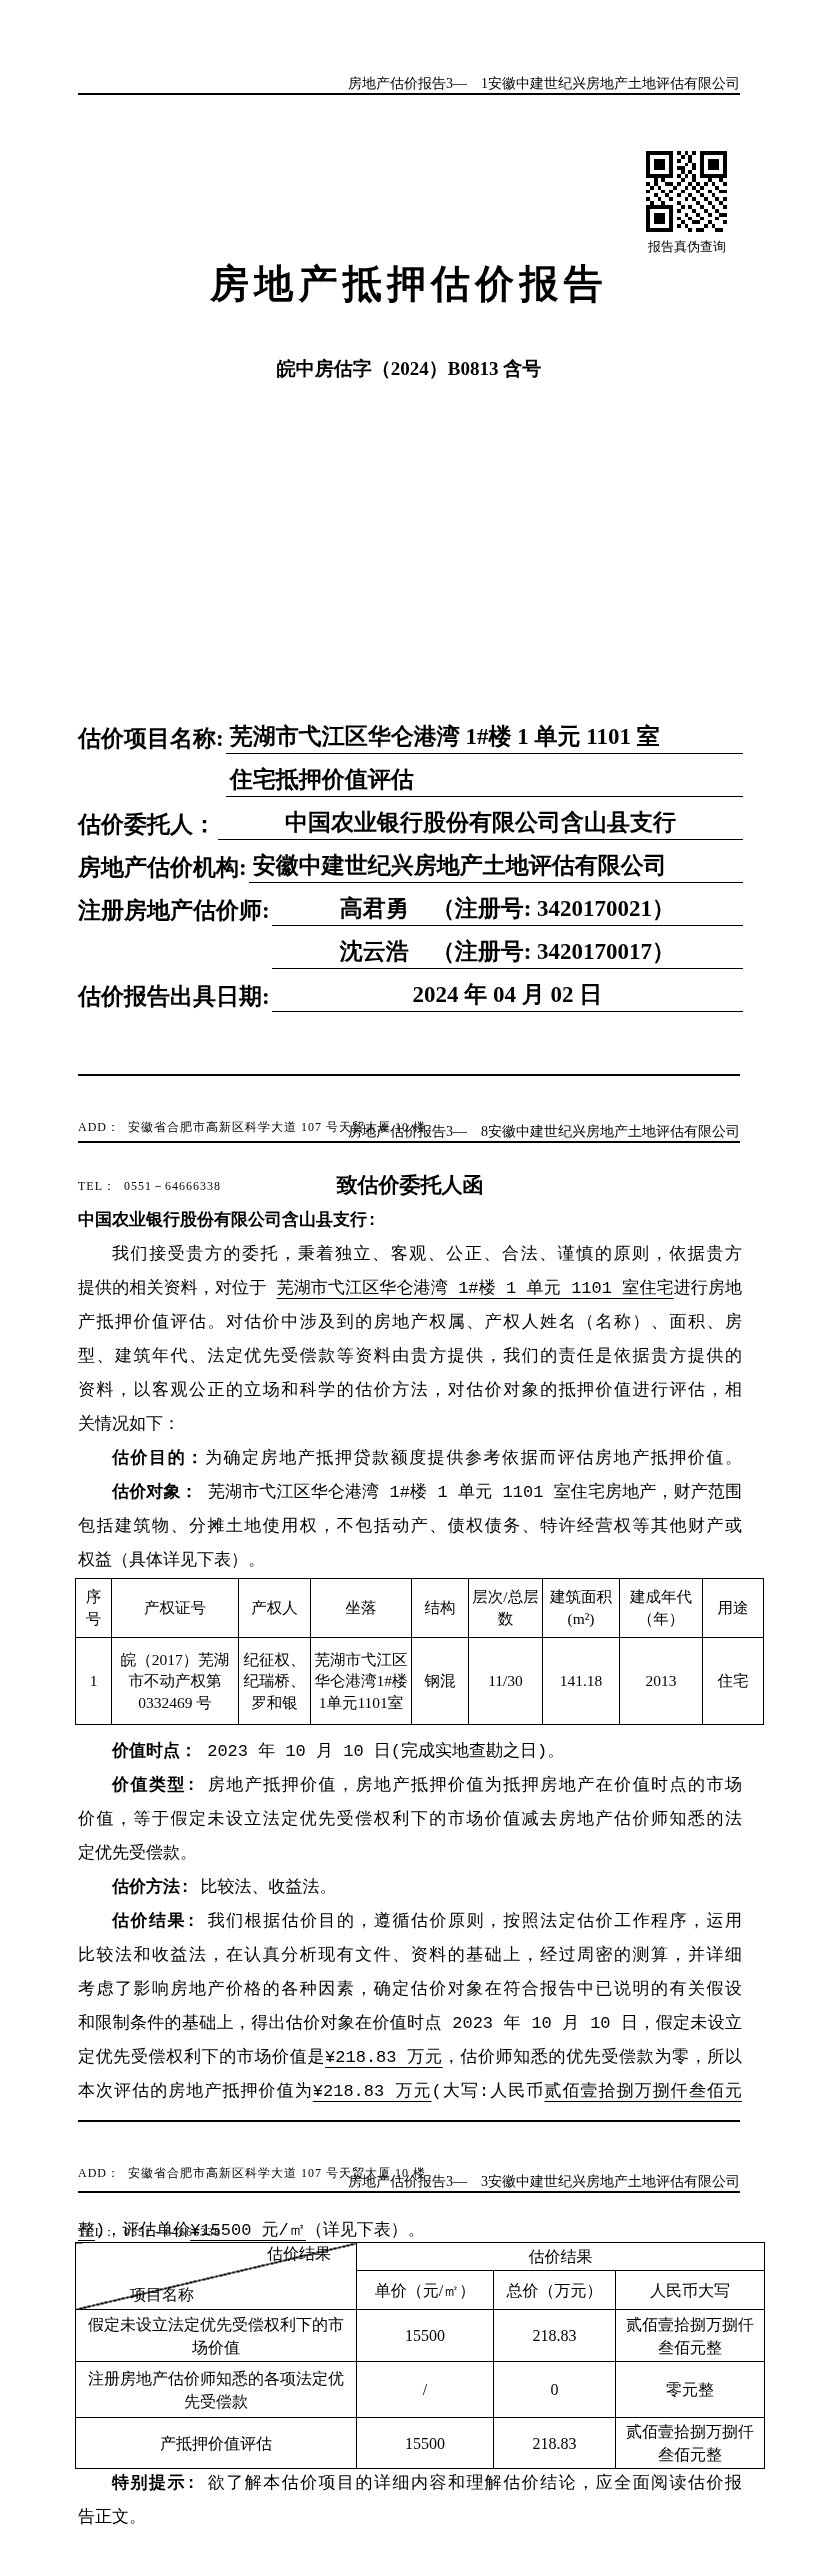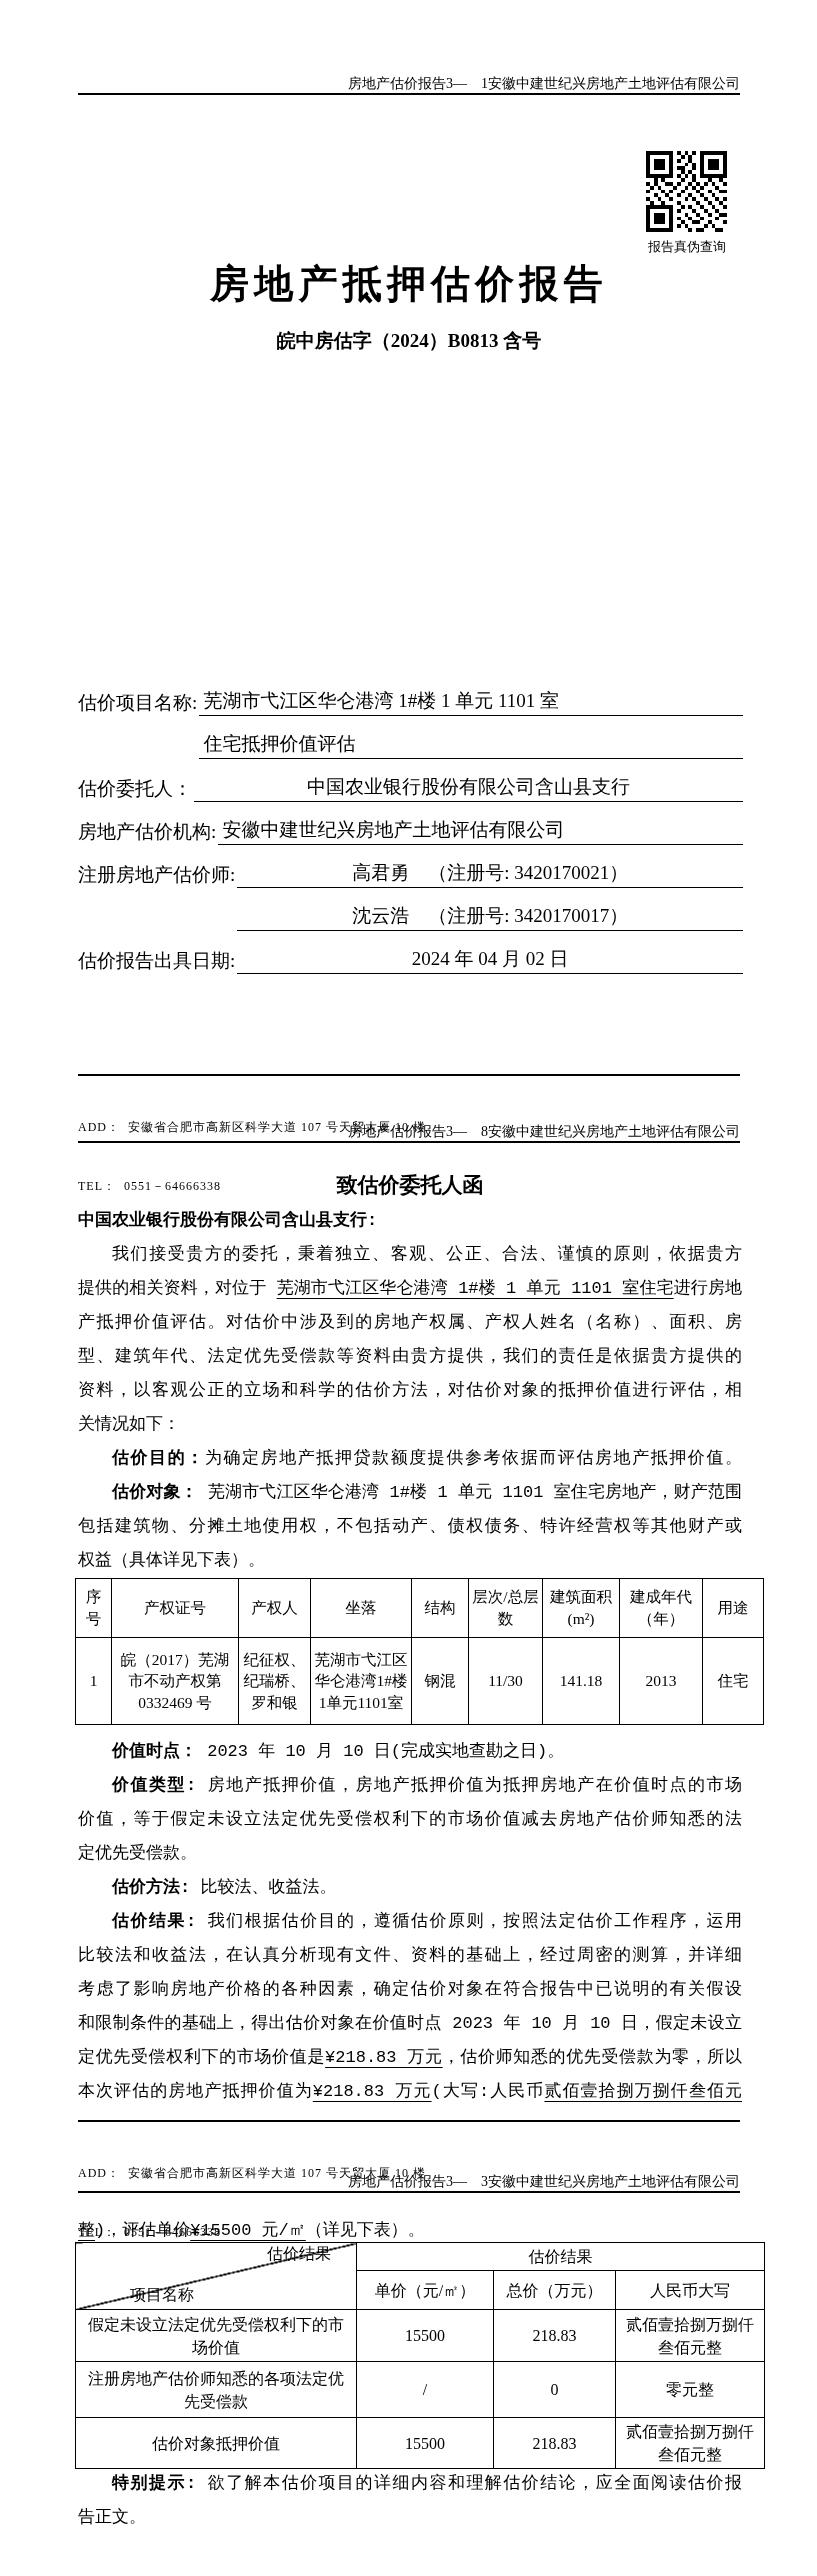--- a/index.html
+++ b/index.html
@@ -23,23 +23,23 @@
     position:absolute; left:78px; width:662px;
     border-top:2.6px solid #000; padding-top:8.2px;
     font-size:12px; line-height:17.5px; letter-spacing:1px; white-space:pre;
   }
   .pg-ftr .tel { margin-top:6.2px; }
   
   .qr { position:absolute; left:646px; top:151px; width:81px; height:81px; }
   .qr-caption { position:absolute; left:638px; top:238px; width:98px; text-align:center; font-size:13px; font-weight:normal; }
   .title { position:absolute; left:0; top:257px; width:100%; text-align:center;
            font-size:39px; font-weight:bold; letter-spacing:5.2px; }
-  .subtitle { position:absolute; left:0; top:328px; width:100%; text-align:center;
+  .subtitle { position:absolute; left:0; top:356px; width:100%; text-align:center;
               font-size:19px; font-weight:bold; }
-  .fields { position:absolute; left:78px; top:689px; width:665px; font-size:19px; font-weight:normal; }
+  .fields { position:absolute; left:78px; top:727px; width:665px; font-size:23px; font-weight:bold; }
   .frow { display:flex; align-items:flex-end; height:27px; margin-bottom:16px; white-space:nowrap; }
   .frow .lbl { flex:none; padding-right:2.1px; }
   .frow .ghost { visibility:hidden; }
   .frow .val { flex:1; border-bottom:1.5px solid #000; padding:0 4.1px 1.5px 4.1px; overflow:hidden; }
   .val.center { text-align:center; }
   .val.left { text-align:left; }
   
   .block { position:absolute; left:78px; width:664px; font-size:17px; }
   .line { height:34px; line-height:34px; overflow:hidden; white-space:nowrap;font-family:Liberation Mono, monospace; }
   .line.j { white-space:normal; text-align:justify; text-align-last:justify; }
@@ -343,21 +343,21 @@
       <td>218.83</td>
       <td>贰佰壹拾捌万捌仟叁佰元整</td>
     </tr>
     <tr>
       <td style="height:56px;">注册房地产估价师知悉的各项法定优先受偿款</td>
       <td>/</td>
       <td>0</td>
       <td>零元整</td>
     </tr>
     <tr>
-      <td style="height:49px;">估价对象抵押价值</td>
+      <td style="height:49px;">产抵押价值评估</td>
       <td>15500</td>
       <td>218.83</td>
       <td>贰佰壹拾捌万捌仟叁佰元整</td>
     </tr>
   </tbody>
     </table>
 
   <div class="block" style="top:2467px;">
     <div class="line j ind"><b>特别提示:</b><span> 欲了解本估价项目的详细内容和理解估价结论，应全面阅读估价报</span></div>
     <div class="line">告正文。</div>

